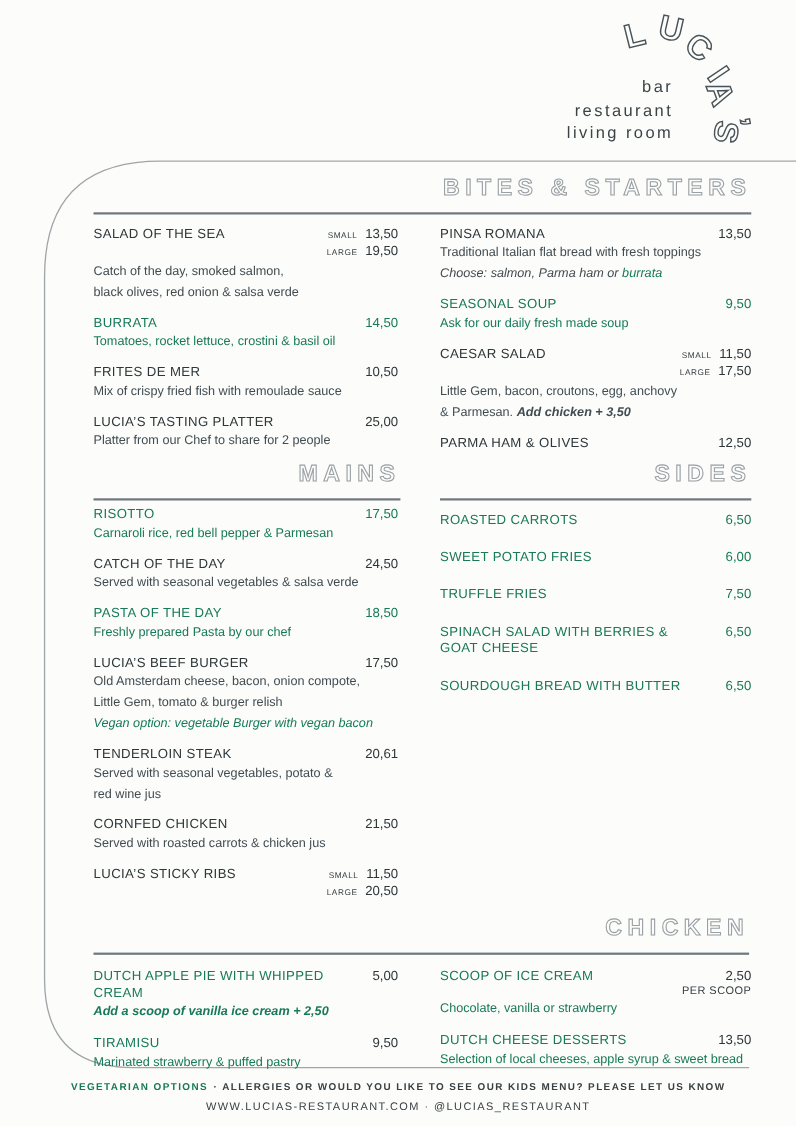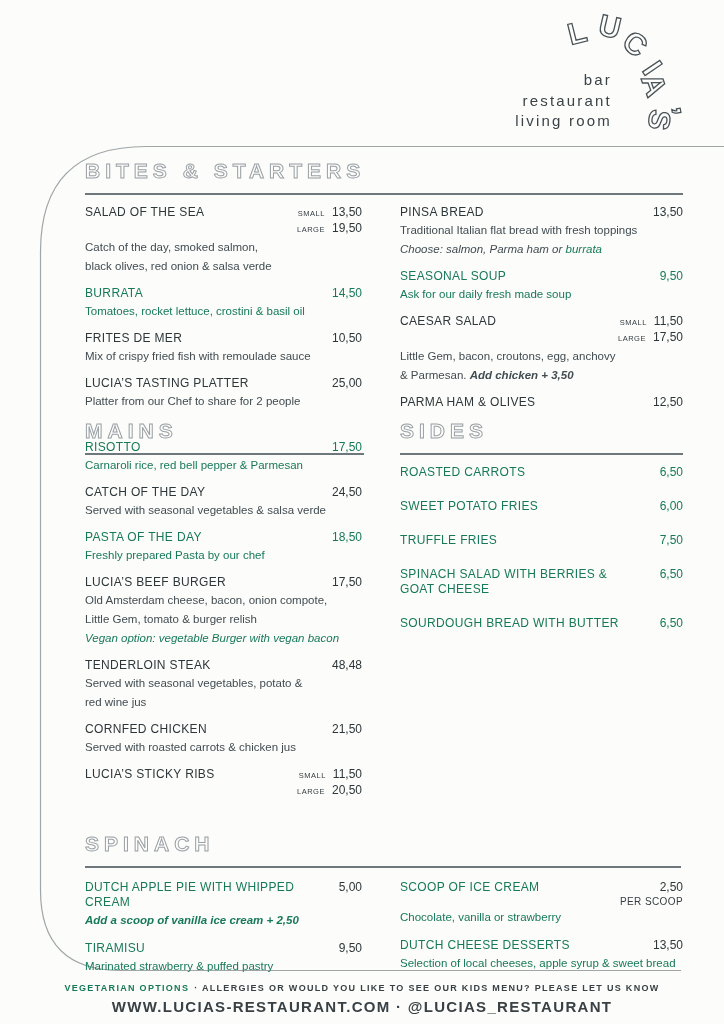--- a/index.html
+++ b/index.html
@@ -20,31 +20,31 @@
   .arc-letter:nth-child(2){left:41px;top:4px;transform:rotate(13deg);}
   .arc-letter:nth-child(3){left:66px;top:21px;transform:rotate(38deg);}
   .arc-letter:nth-child(4){left:90px;top:45px;transform:rotate(56deg);}
   .arc-letter:nth-child(5){left:85px;top:62px;transform:rotate(70deg);}
   .arc-letter:nth-child(6){left:108px;top:89px;transform:rotate(80deg);}
   .arc-letter:nth-child(7){left:91px;top:97px;transform:rotate(99deg);}
 
   
   .sec-head{position:absolute;font-size:21px;font-weight:700;letter-spacing:5px;
             color:#fdfdfc;-webkit-text-stroke:1px #9aa0a4;line-height:26px;
-            padding-bottom:9px;border-bottom:2px solid #6e777b;}
+            padding-bottom:9px;border-bottom:2px solid #6e777b;text-align:right;}
   .h-bites{left:85px;top:158px;width:598px;}
   .h-mains{left:85px;top:418px;width:279px;}
   .h-sides{left:400px;top:418px;width:283px;}
   .h-desserts{left:85px;top:831px;width:596px;}
 
   
   .region{position:absolute;}
   .r-bites-left{left:85px;top:205px;width:277px;}
   .r-bites-right{left:400px;top:205px;width:283px;}
-  .r-mains{left:85px;top:440px;width:277px;}
+  .r-mains{left:85px;top:460px;width:277px;}
   .r-sides{left:400px;top:465px;width:283px;}
   .r-desserts-left{left:85px;top:880px;width:277px;}
   .r-desserts-right{left:400px;top:880px;width:283px;}
 
   .item{margin-bottom:11px;}
   .r-sides .item{margin-bottom:19px;}
   .r-desserts-left .item,.r-desserts-right .item{margin-bottom:12px;}
   .item-top{display:flex;justify-content:space-between;align-items:flex-start;}
   .item-name{font-size:12px;letter-spacing:.35px;line-height:15px;color:#2d3639;max-width:79%;}
   .item-name.green{color:#17795a;}
@@ -56,21 +56,21 @@
   .price-note{font-size:10px;letter-spacing:.4px;color:#343d41;margin-top:1px;}
   .desc{font-size:11.5px;line-height:17px;color:#414c51;margin-top:2px;}
   .desc .green{color:#17795a;}
   .desc .italic{font-style:italic;}
   .desc .bold{font-weight:700;}
 
   
   .footer{position:absolute;left:0;top:981px;width:724px;text-align:center;}
   .footer-line1{font-size:9px;font-weight:700;letter-spacing:1.3px;color:#394144;line-height:14px;}
   .footer-line1 .veg{color:#17795a;margin-right:5px;}
-  .footer-line2{font-size:15px;font-weight:700;letter-spacing:1.3px;color:#394144;line-height:14px;margin-top:5px;}
+  .footer-line2{font-size:10px;font-weight:400;letter-spacing:1.3px;color:#394144;line-height:14px;margin-top:5px;}
 </style>
 </head>
 <body>
 
 <svg class="frame-svg" viewBox="0 0 724 1024">
   <path d="M 724 146.5 H 146 Q 40.5 146.5 40.5 252 V 890 Q 40.5 970.5 121 970.5 H 681" fill="none" stroke="#a0a6a8" stroke-width="1.2"></path>
 </svg>
 
 <div class="logo">
   <div class="tagline">
@@ -85,21 +85,21 @@
       <span class="arc-letter">I</span>
       <span class="arc-letter">A</span>
       <span class="arc-letter">’</span>
       <span class="arc-letter">S</span>
     </div>
 </div>
 
 <div class="sec-head h-bites">BITES &amp; STARTERS</div>
 <div class="sec-head h-mains">MAINS</div>
 <div class="sec-head h-sides">SIDES</div>
-<div class="sec-head h-desserts">SPINACH</div>
+<div class="sec-head h-desserts">CHICKEN</div>
 
 <div class="region r-bites-left">
     <div class="item">
       <div class="item-top">
         <div class="item-name">SALAD OF THE SEA</div>
         <div class="price-block">
           <div class="price-row">
             <span class="size-label">SMALL</span>
             <span class="price-value">13,50</span>
           </div>
@@ -136,21 +136,21 @@
         <div class="price-block">
           <div class="price-value">25,00</div>
         </div>
       </div>
       <div class="desc"><span>Platter from our Chef to share for 2 people</span></div>
     </div>
   </div>
 <div class="region r-bites-right">
     <div class="item">
       <div class="item-top">
-        <div class="item-name">PINSA BREAD</div>
+        <div class="item-name">PINSA ROMANA</div>
         <div class="price-block">
           <div class="price-value">13,50</div>
         </div>
       </div>
       <div class="desc"><span>Traditional Italian flat bread with fresh toppings</span></div>
       <div class="desc"><span class="italic">Choose: salmon, Parma ham or </span><span class="green italic">burrata</span></div>
     </div>
     <div class="item">
       <div class="item-top">
         <div class="item-name green">SEASONAL SOUP</div>
@@ -222,21 +222,21 @@
         </div>
       </div>
       <div class="desc"><span>Old Amsterdam cheese, bacon, onion compote,</span></div>
       <div class="desc"><span>Little Gem, tomato &amp; burger relish</span></div>
       <div class="desc"><span class="green italic">Vegan option: vegetable Burger with vegan bacon</span></div>
     </div>
     <div class="item">
       <div class="item-top">
         <div class="item-name">TENDERLOIN STEAK</div>
         <div class="price-block">
-          <div class="price-value">48,48</div>
+          <div class="price-value">20,61</div>
         </div>
       </div>
       <div class="desc"><span>Served with seasonal vegetables, potato &amp;</span></div>
       <div class="desc"><span>red wine jus</span></div>
     </div>
     <div class="item">
       <div class="item-top">
         <div class="item-name">CORNFED CHICKEN</div>
         <div class="price-block">
           <div class="price-value">21,50</div>

